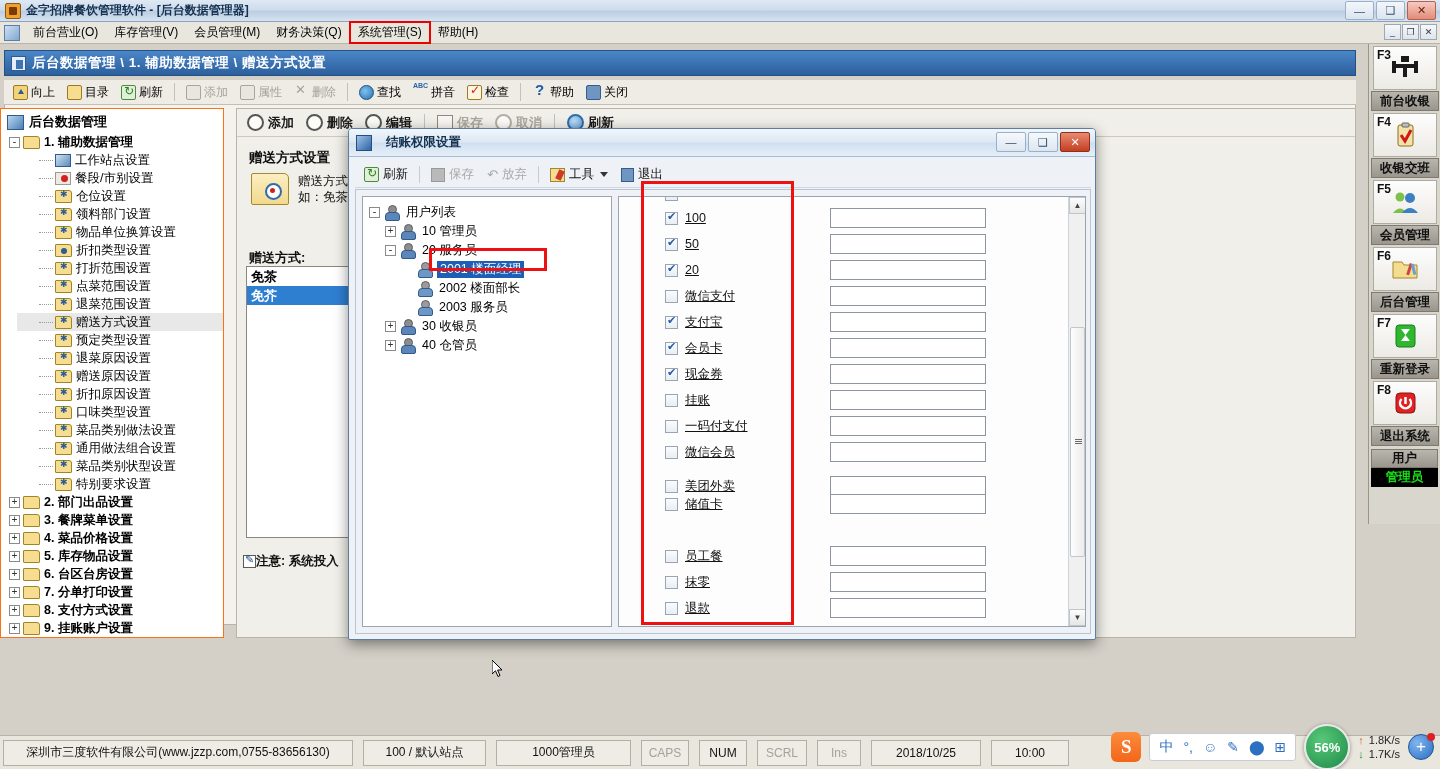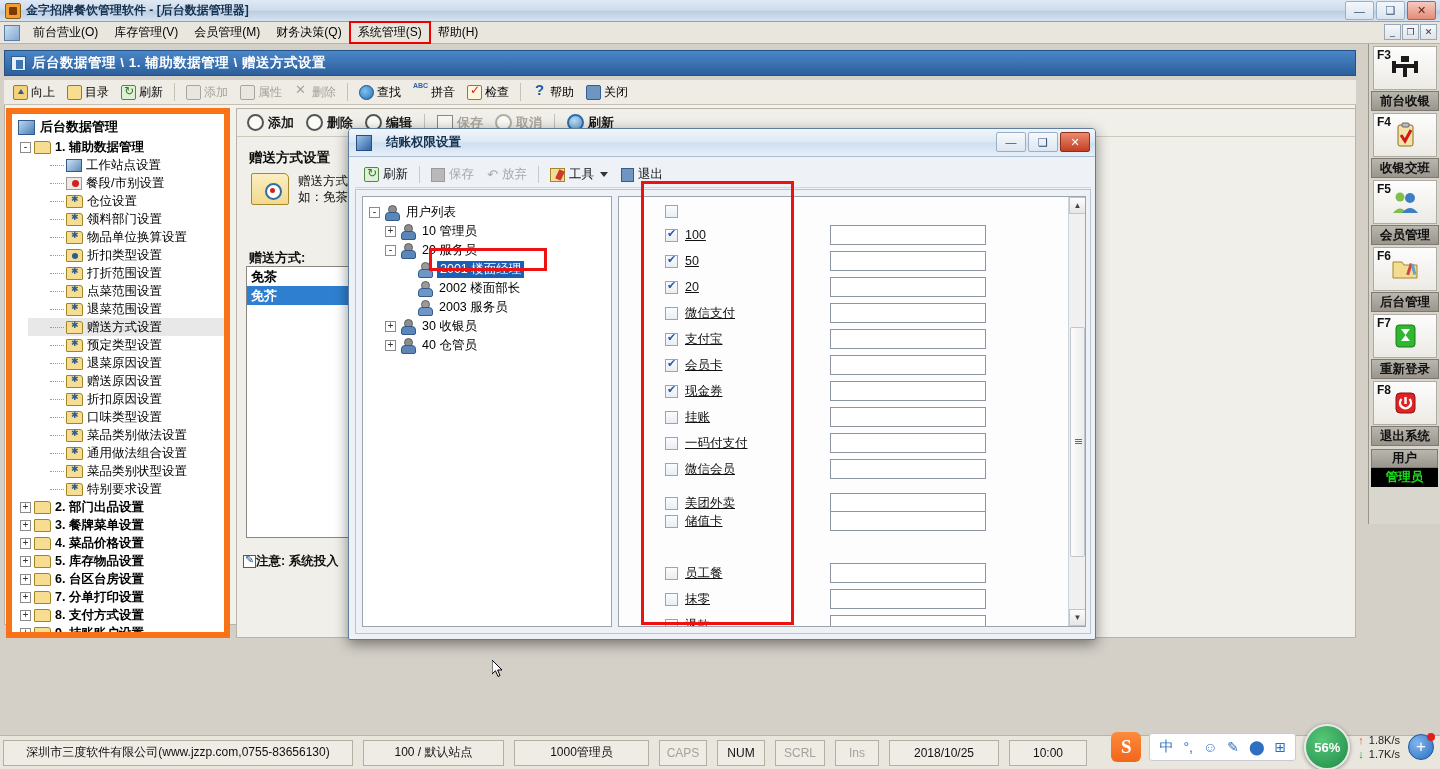--- a/index.html
+++ b/index.html
@@ -103,22 +103,22 @@
   .ic-exit { background: #6f95c0; border:1px solid #335d8c; }
 
   
   .workarea {
     position: absolute; left: 4px; top: 105px; width: 1352px; height: 520px;
     background: #f4f2ec; border: 1px solid #b9b4a8; border-top: none;
   }
 
   
   .treepanel {
-    position: absolute; left: 6px; top: 108px; width: 224px; height: 530px;
-    background: #ffffff; border: 6px solid #f97316; overflow: hidden;
+    position: absolute; left: 0; top: 108px; width: 224px; height: 530px;
+    background: #ffffff; border: 1px solid #f97316; overflow: hidden;
   }
   .tree-root {
     display: flex; align-items: center; gap: 5px; padding: 4px 4px 2px 6px; font-size: 13px; font-weight: bold; color:#000;
   }
   .tree-root .ic-root { width:17px;height:15px;background:linear-gradient(135deg,#bcd6ef,#4a7fb5); border:1px solid #2f5c8c; flex:none;}
   .tnode { display:flex; align-items:center; height:18px; padding-left: 6px; font-size:12.5px; white-space: nowrap; color:#000;}
   .tnode .exp {
     width:11px;height:11px;border:1px solid #8b8b8b;background:#fff;margin-right:3px;flex:none;
     font-size:10px;line-height:9px;text-align:center;color:#333;font-family:"Liberation Mono",monospace;
   }
@@ -219,21 +219,21 @@
   .uic.single::before{background:#9b9b9b;}
   .uic.single::after{background:#6f97c6;}
   .unode.sel .ulabel { background:#1c5fb5; color:#fff; padding:0 3px; }
   .ulabel { padding: 0 2px; }
   .hl-box { position:absolute; border:3px solid #ee1111; pointer-events:none; z-index: 20; }
 
   .perm-area {
     position:absolute; left:262px; top:6px; width:468px; height:431px;
     background:#fdfdfd; border:1px solid #9aa5b0; overflow:hidden;
   }
-  .perm-row { position:absolute; left:0; width:100%; height:26px; display:flex; align-items:center;margin-top:17px;}
+  .perm-row { position:absolute; left:0; width:100%; height:26px; display:flex; align-items:center;}
   .pchk { width:13px;height:13px;border:1px solid #9aa5b0;background:linear-gradient(#fafcfe,#e8eef4);margin-left:46px;margin-right:7px;flex:none;position:relative;}
   .pchk.on::after{content:"\2714";position:absolute;left:1px;top:-3px;font-size:11px;color:#2a5caa;font-weight:bold;}
   .plabel { font-size:12.5px;color:#111;text-decoration:underline;white-space:nowrap;}
   .pinput { position:absolute; left:211px; width:156px; height:20px; background:#fff; border:1px solid #8d96a0; }
   .vscroll {
     position:absolute; right:0; top:0; width:17px; height:100%;
     background:#f0f0f0; border-left:1px solid #cdd4db;
   }
   .vs-btn { position:absolute; left:0; width:17px; height:17px; background:linear-gradient(#fcfcfc,#e6e6e6); border:1px solid #c0c6cc; display:flex;align-items:center;justify-content:center;font-size:8px;color:#444;}
   .vs-up { top:0; } .vs-dn { bottom:0; }
@@ -821,21 +821,21 @@
       <div class="fnlabel">退出系统</div>
     </div>
     <div class="userbox">
       <div class="ub-t">用户</div>
       <div class="ub-v">管理员</div>
     </div>
   </div>
 
   <div class="statusbar">
     <div class="sb-cell" style="width:350px">深圳市三度软件有限公司(www.jzzp.com,0755-83656130)</div>
-    <div class="sb-cell" style="width:141px">100 / 默认站点</div>
+    <div class="sb-cell" style="width:123px">100 / 默认站点</div>
     <div class="sb-cell" style="width:135px">1000管理员</div>
     <div class="sb-cell dim" style="width:48px">CAPS</div>
     <div class="sb-cell" style="width:48px">NUM</div>
     <div class="sb-cell dim" style="width:50px">SCRL</div>
     <div class="sb-cell dim" style="width:44px">Ins</div>
     <div class="sb-cell" style="width:110px">2018/10/25</div>
     <div class="sb-cell" style="width:78px">10:00</div>
     <div class="sb-grow"></div>
   </div>
 

